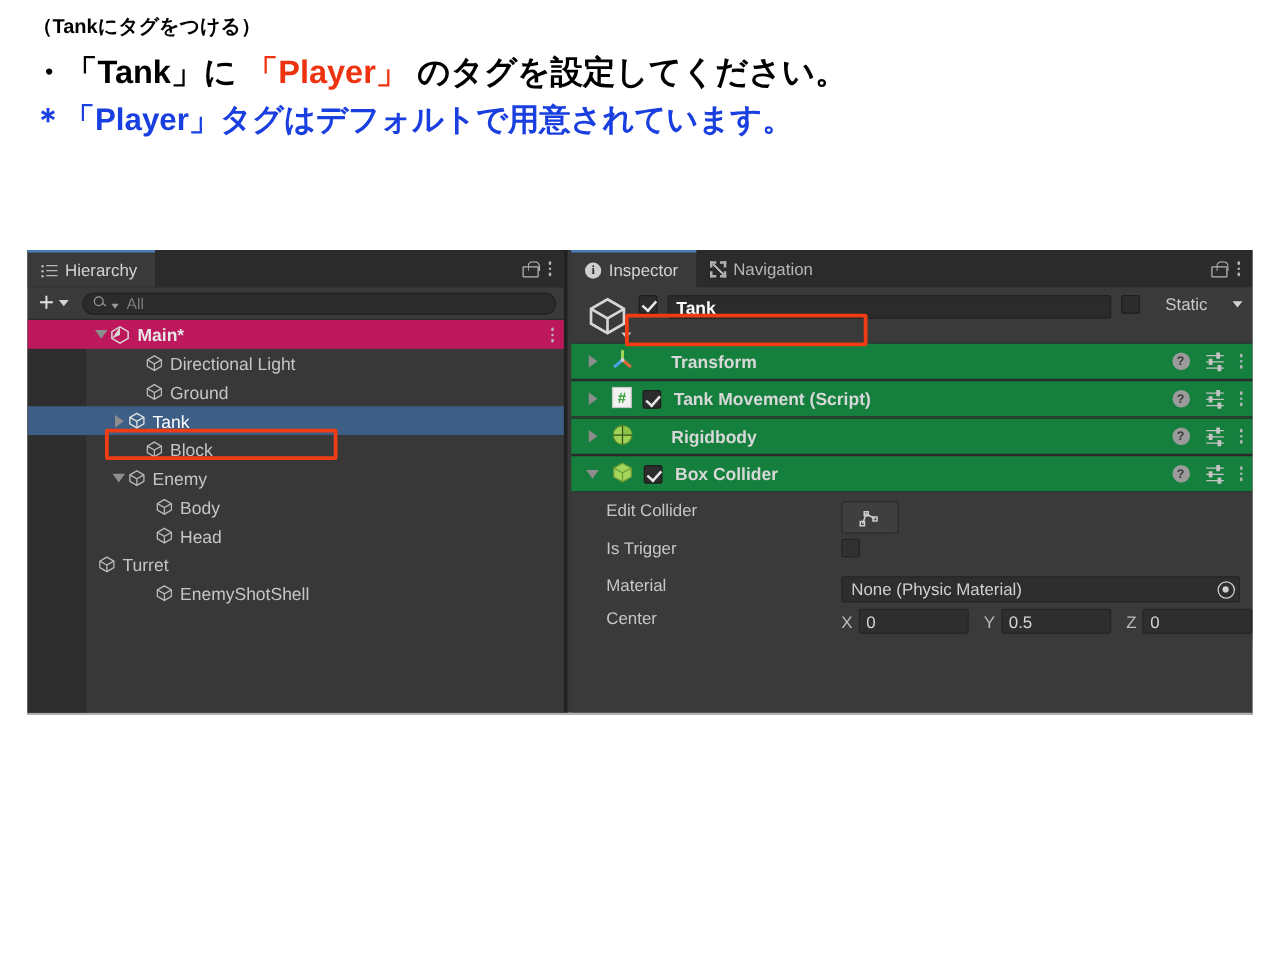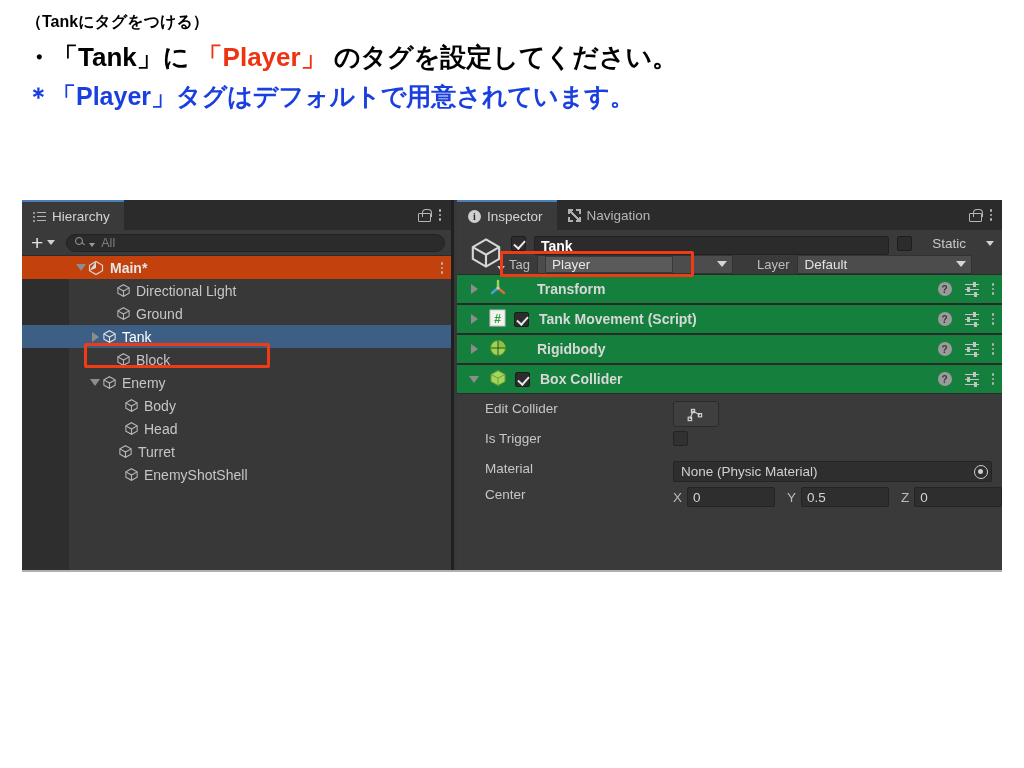--- a/index.html
+++ b/index.html
@@ -198,21 +198,21 @@
   }
   .tree-row {
     position: relative;
     height: 23px;
     display: flex; align-items: center;
     font-size: 14px;
     color: #c6c6c6;
     white-space: nowrap;
   }
   .tree-row.scene {
-    background: #c2410c;
+    background: #be185d;
     color: #e6e6e6; font-weight: bold;
   }
   .tree-row.selected { background: #3d5f85; color: #ffffff; }
   .tw-arrow {
     width: 14px; display: inline-flex; justify-content: center; align-items: center;
     flex: 0 0 14px;
   }
   .arrow-r {
     width: 0; height: 0;
     border-top: 5px solid transparent; border-bottom: 5px solid transparent;
@@ -547,21 +547,21 @@
       <div class="tree-row" style="padding-left:102px">
         <span class="cube">
             <svg width="15" height="15" viewBox="0 0 16 16">
               <polygon points="8,1.8 14,5.2 14,10.8 8,14.2 2,10.8 2,5.2" fill="none" stroke="#b9b9b9" stroke-width="1.1"></polygon>
               <path d="M2,5.2 L8,8.6 L14,5.2 M8,8.6 L8,14.2" fill="none" stroke="#b9b9b9" stroke-width="1.1"></path>
             </svg>
           </span>
         <span>Head</span>
       </div>
 
-      <div class="tree-row" style="padding-left:96px">
+      <div class="tree-row" style="padding-left:56px">
         <span class="cube">
             <svg width="15" height="15" viewBox="0 0 16 16">
               <polygon points="8,1.8 14,5.2 14,10.8 8,14.2 2,10.8 2,5.2" fill="none" stroke="#b9b9b9" stroke-width="1.1"></polygon>
               <path d="M2,5.2 L8,8.6 L14,5.2 M8,8.6 L8,14.2" fill="none" stroke="#b9b9b9" stroke-width="1.1"></path>
             </svg>
           </span>
         <span>Turret</span>
       </div>
 
       <div class="tree-row" style="padding-left:102px">
@@ -610,32 +610,20 @@
       <div class="cb checked"></div>
       <div class="name-field">
         <span>Tank</span>
       </div>
       <div class="static-wrap">
         <div class="cb"></div>
         <span class="static-lbl">Static</span>
         <span class="caret-down sm"></span>
       </div>
 
-      <div class="tag-row">
-        <span class="fld-label">Tag</span>
-        <div class="dropdown dd-tag">
-          <span class="tag-highlight-inner">Player</span>
-          <span class="dd-caret"></span>
-        </div>
-        <span class="fld-label" style="padding-left:24px">Layer</span>
-        <div class="dropdown dd-layer">
-          <span>Default</span>
-          <span class="dd-caret"></span>
-        </div>
-      </div>
 
       <div class="red-box" style="left:43px; top:21px; width:194px; height:26px;"></div>
     </div>
 
     <div class="comp-row">
       <span class="tw-arrow">
           <span class="arrow-r"></span>
         </span>
       <span>
         <svg width="18" height="18" viewBox="0 0 18 18">

